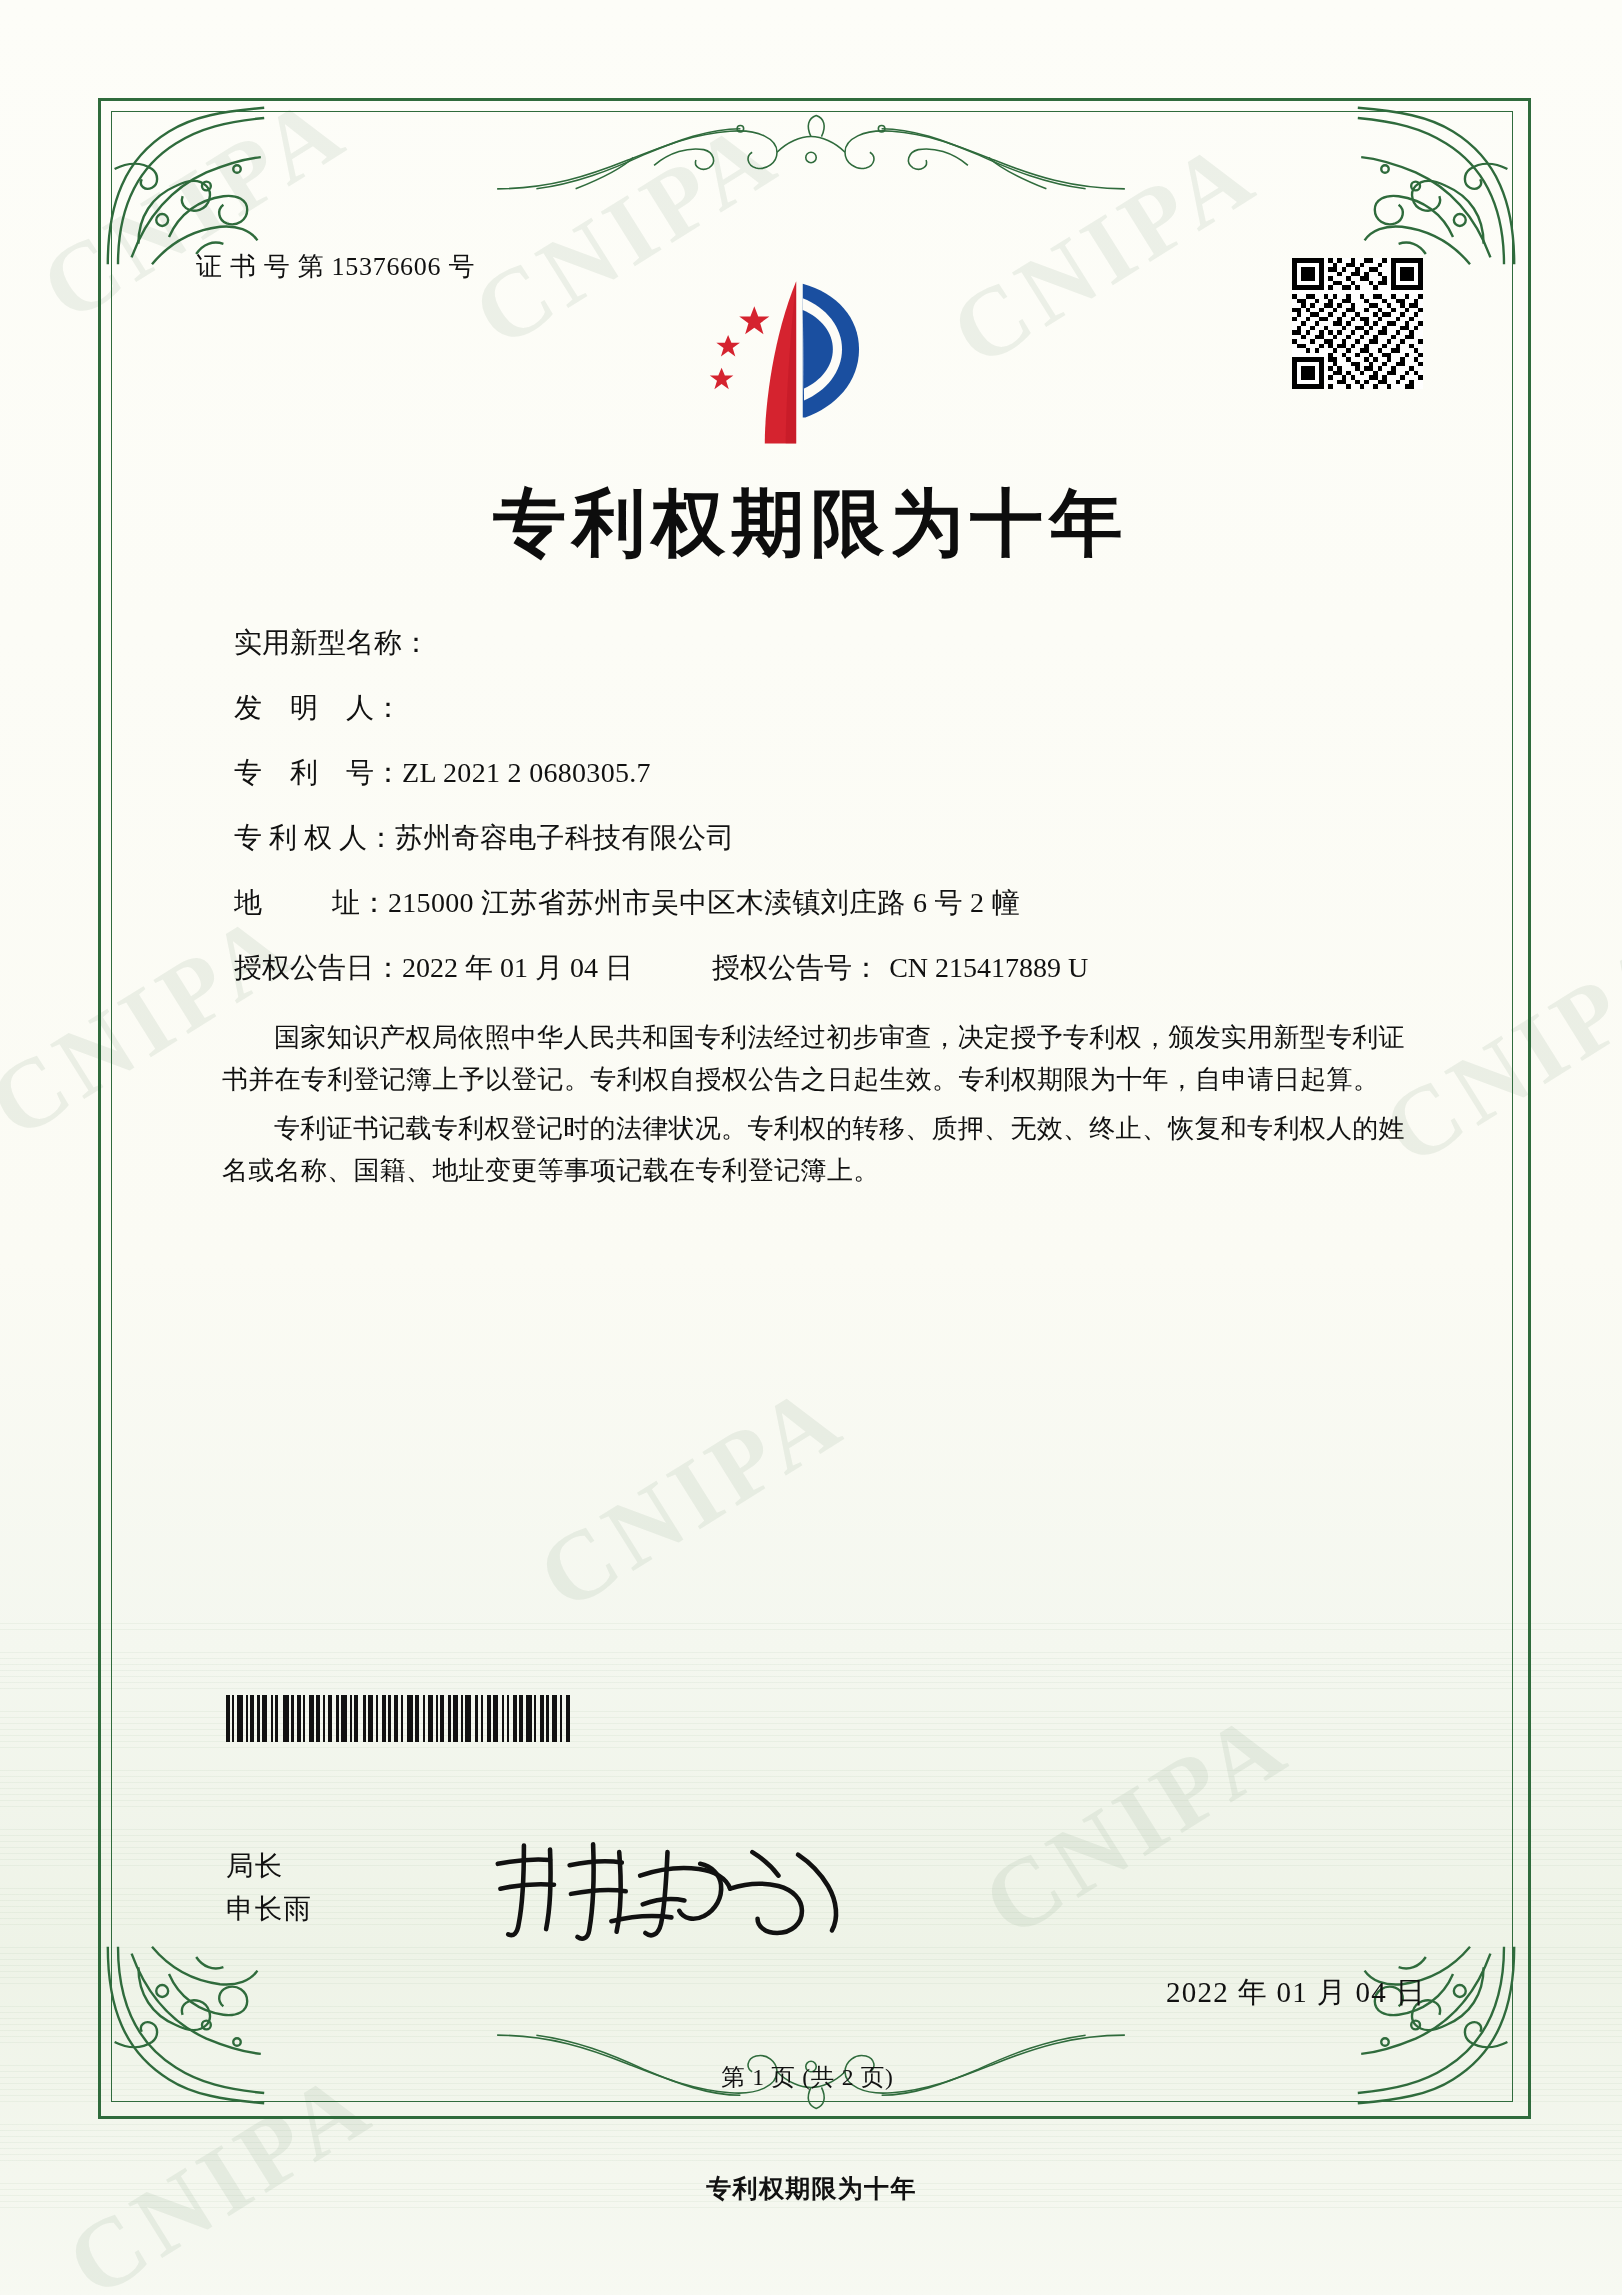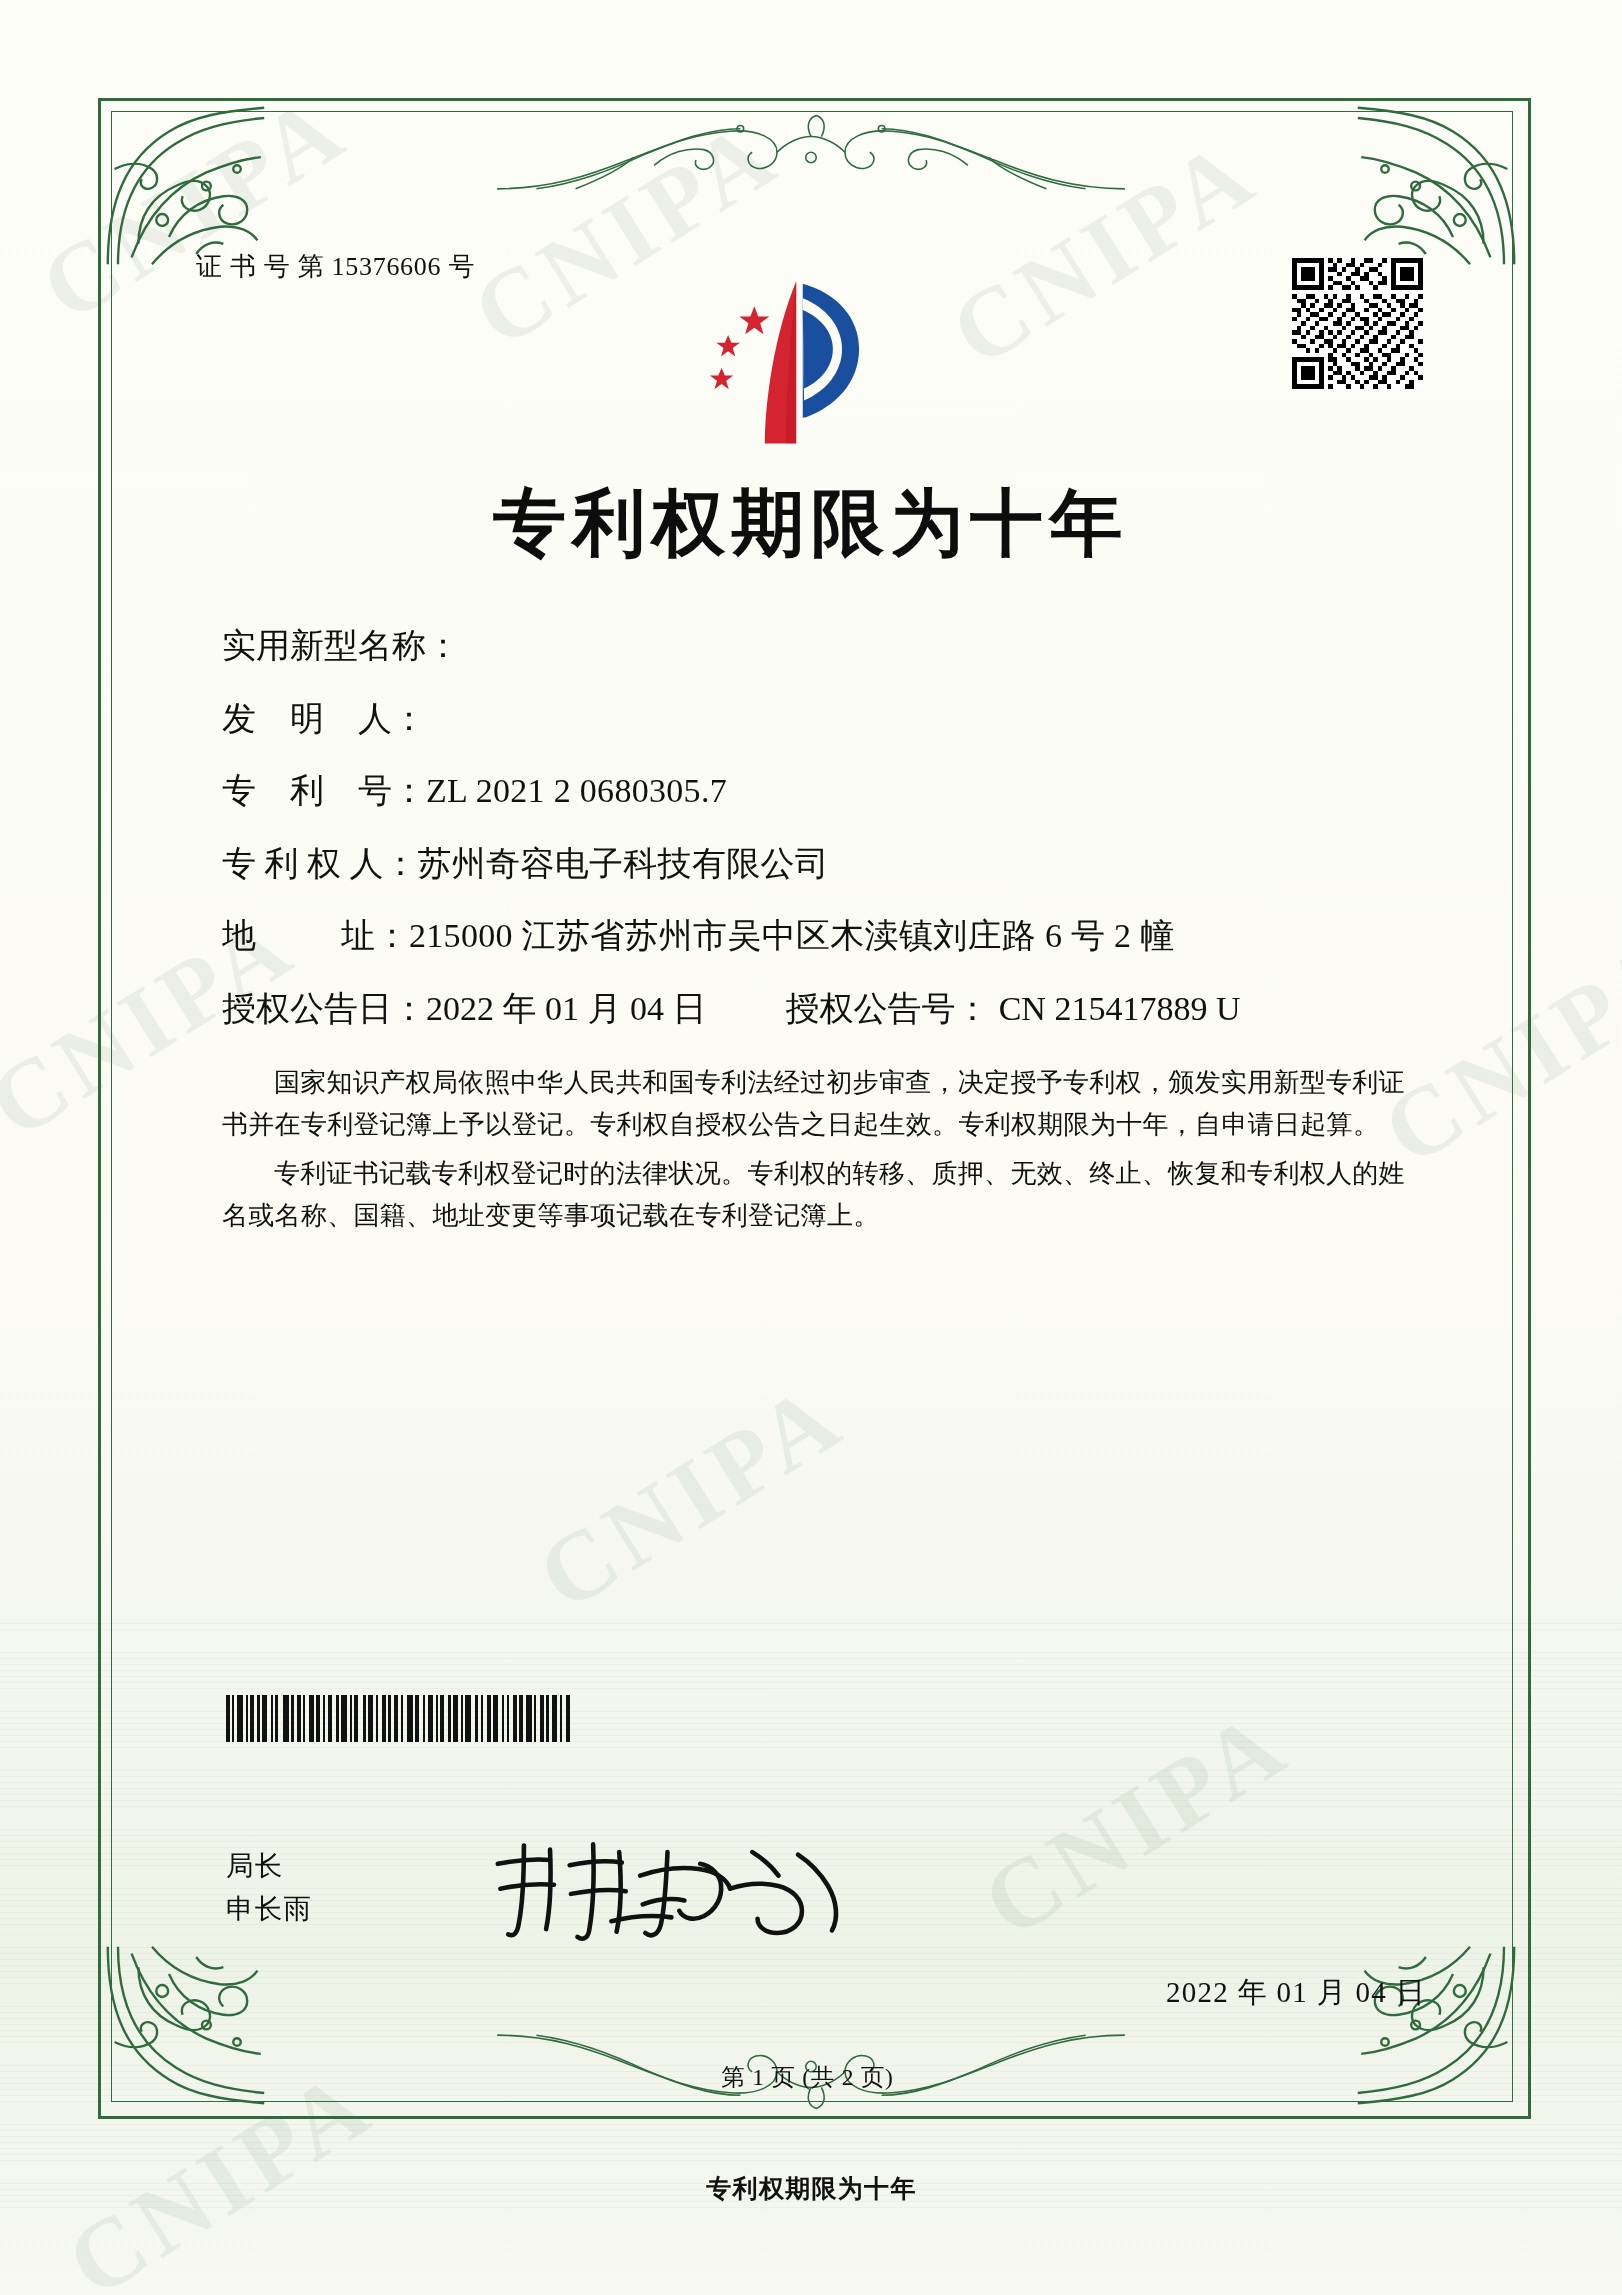--- a/index.html
+++ b/index.html
@@ -136,22 +136,23 @@
   .fields {
     position: absolute;
     left: 26px;
     top: 376px;
     width: 1204px;
   }
   .field-row {
     display: flex;
     align-items: baseline;
     margin-bottom: 30px;
-    font-size: 34px;
+    font-size: 28px;
     line-height: 1.25;
+    margin-left: 12px;
   }
   .field-label {
     flex: 0 0 auto;
     letter-spacing: 0px;
     white-space: pre;
   }
   .field-value {
     flex: 1 1 auto;
     letter-spacing: 0.3px;
   }

